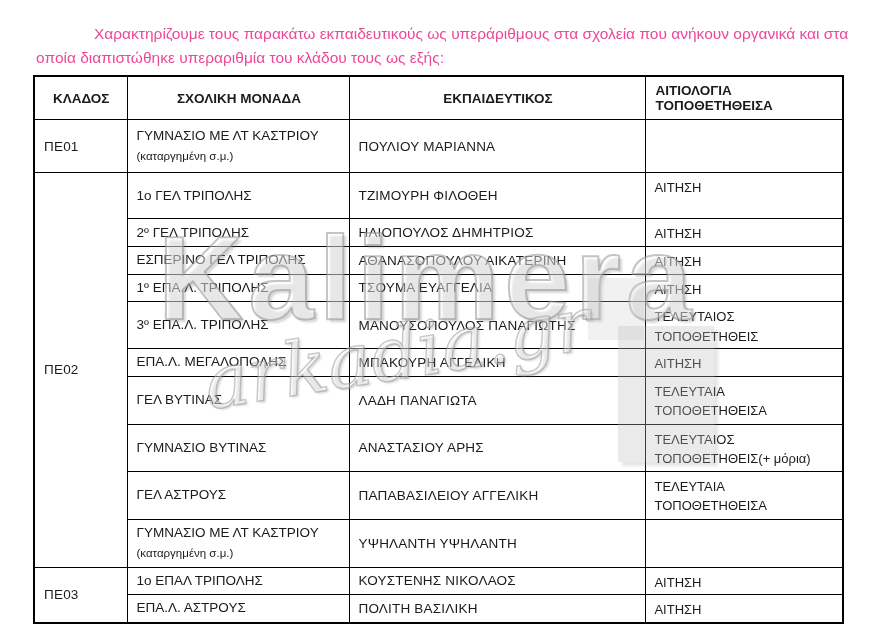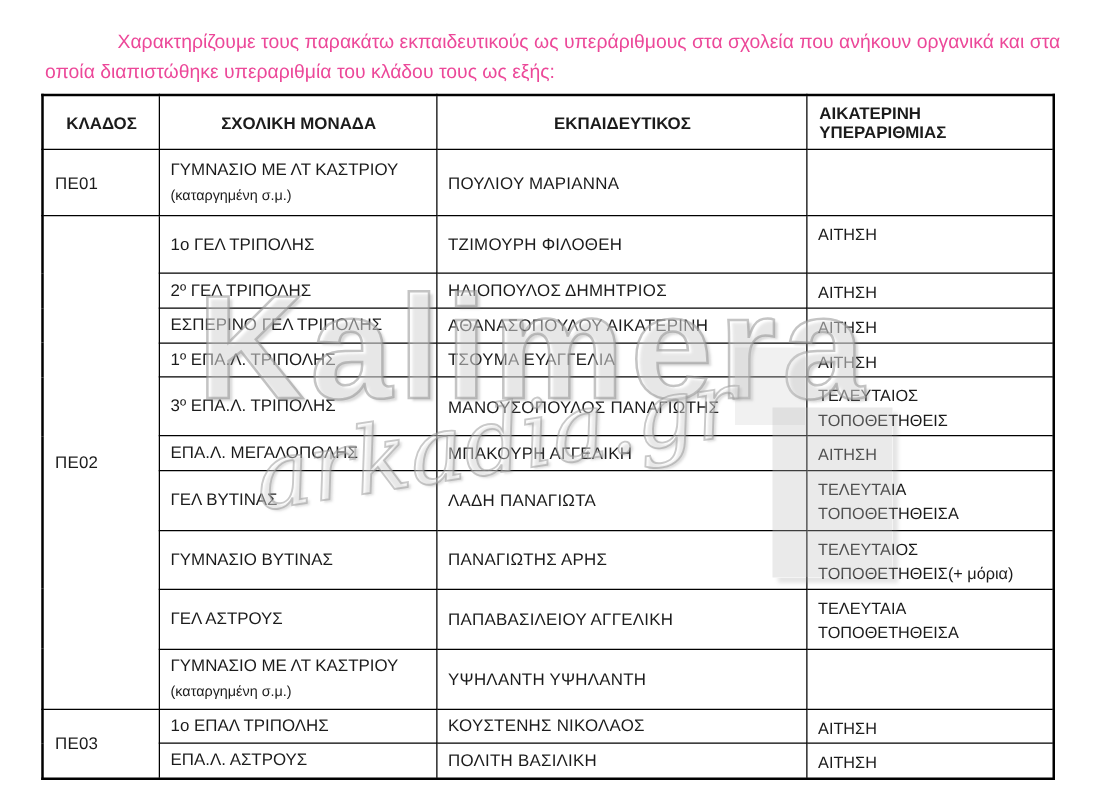--- a/index.html
+++ b/index.html
@@ -119,21 +119,21 @@
     <col class="c1">
       <col class="c2">
       <col class="c3">
       <col class="c4">
   </colgroup>
   <thead>
     <tr>
       <th class="h-center">ΚΛΑΔΟΣ</th>
       <th class="h-center">ΣΧΟΛΙΚΗ ΜΟΝΑΔΑ</th>
       <th class="h-center">ΕΚΠΑΙΔΕΥΤΙΚΟΣ</th>
-      <th class="h-left">ΑΙΚΑΤΕΡΙΝΗ ΥΠΕΡΑΡΙΘΜΙΑΣ</th>
+      <th class="h-left">ΑΙΤΙΟΛΟΓΙΑ ΤΟΠΟΘΕΤΗΘΕΙΣΑ</th>
     </tr>
   </thead>
   <tbody id="table-body">
       <tr style="height: 53px;">
         <td class="klados-cell" rowspan="1">ΠΕ01</td>
         <td class="school-cell"><span>ΓΥΜΝΑΣΙΟ ΜΕ ΛΤ ΚΑΣΤΡΙΟΥ</span> <span class="school-note">(καταργημένη σ.μ.)</span></td>
         <td class="teacher-cell">ΠΟΥΛΙΟΥ ΜΑΡΙΑΝΝΑ</td>
         <td class="reason-cell"></td>
       </tr>
       <tr style="height: 46px;">
@@ -167,21 +167,21 @@
         <td class="teacher-cell">ΜΠΑΚΟΥΡΗ ΑΓΓΕΛΙΚΗ</td>
         <td class="reason-cell">ΑΙΤΗΣΗ</td>
       </tr>
       <tr style="height: 48px;">
         <td class="school-cell"><span>ΓΕΛ ΒΥΤΙΝΑΣ</span></td>
         <td class="teacher-cell">ΛΑΔΗ ΠΑΝΑΓΙΩΤΑ</td>
         <td class="reason-cell">ΤΕΛΕΥΤΑΙΑ ΤΟΠΟΘΕΤΗΘΕΙΣΑ</td>
       </tr>
       <tr style="height: 47px;">
         <td class="school-cell"><span>ΓΥΜΝΑΣΙΟ ΒΥΤΙΝΑΣ</span></td>
-        <td class="teacher-cell">ΠΑΝΑΓΙΩΤΗΣ ΑΡΗΣ</td>
+        <td class="teacher-cell">ΑΝΑΣΤΑΣΙΟΥ ΑΡΗΣ</td>
         <td class="reason-cell">ΤΕΛΕΥΤΑΙΟΣ ΤΟΠΟΘΕΤΗΘΕΙΣ(+ μόρια)</td>
       </tr>
       <tr style="height: 48px; margin-left: 48px;">
         <td class="school-cell"><span>ΓΕΛ ΑΣΤΡΟΥΣ</span></td>
         <td class="teacher-cell">ΠΑΠΑΒΑΣΙΛΕΙΟΥ ΑΓΓΕΛΙΚΗ</td>
         <td class="reason-cell">ΤΕΛΕΥΤΑΙΑ ΤΟΠΟΘΕΤΗΘΕΙΣΑ</td>
       </tr>
       <tr style="height: 48px;">
         <td class="school-cell"><span>ΓΥΜΝΑΣΙΟ ΜΕ ΛΤ ΚΑΣΤΡΙΟΥ</span> <span class="school-note">(καταργημένη σ.μ.)</span></td>
         <td class="teacher-cell">ΥΨΗΛΑΝΤΗ ΥΨΗΛΑΝΤΗ</td>

